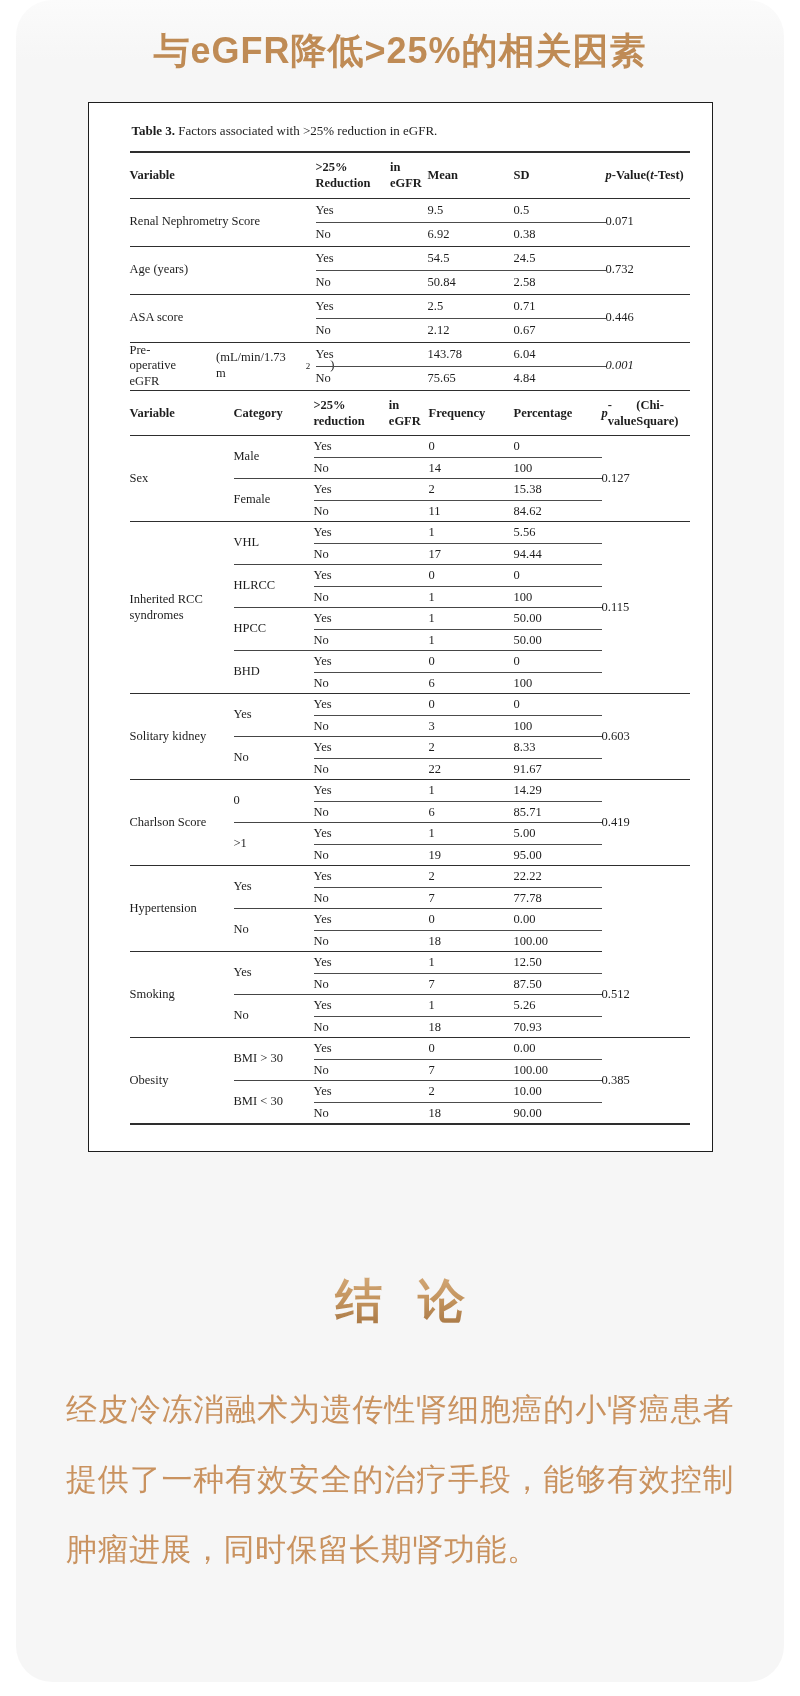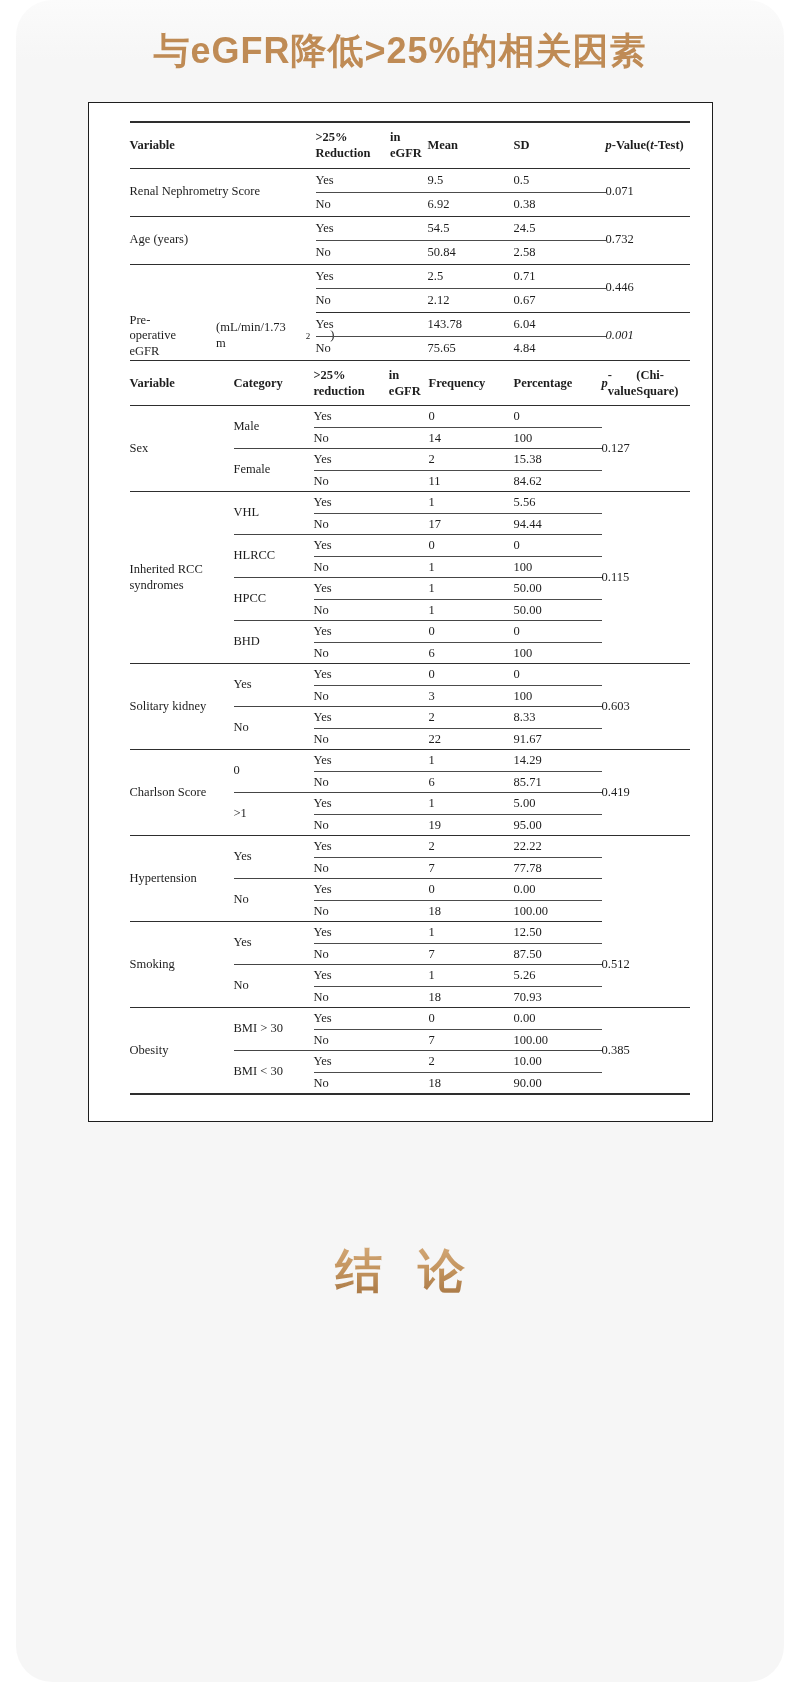--- a/index.html
+++ b/index.html
@@ -57,20 +57,21 @@
   }
 </style>
 </head>
 <body>
 
 <div class="panel">
 
   <div class="title">与eGFR降低&gt;25%的相关因素</div>
 
   <div class="card">
+    <div class="caption"><b>Table 3.</b><span> Factors associated with &gt;25% reduction in eGFR.</span></div>
     <div class="grid t1" id="ttest">
         <div class="th" style="grid-area: 1 / 1;">
           <span>Variable</span>
         </div>
         <div class="th" style="grid-area: 1 / 2;">
           <span>&gt;25% Reduction</span>
           <br>
           <span>in eGFR</span>
         </div>
         <div class="th" style="grid-area: 1 / 3;">
@@ -100,20 +101,23 @@
         <div class="span-cell gB" style="grid-area: 4 / 1 / span 2;">
           <span>Age (years)</span>
         </div>
         <div class="c rA" style="grid-area: 4 / 2;">Yes</div>
         <div class="c rA" style="grid-area: 4 / 3;">54.5</div>
         <div class="c rA" style="grid-area: 4 / 4;">24.5</div>
         <div class="c gB" style="grid-area: 5 / 2;">No</div>
         <div class="c gB" style="grid-area: 5 / 3;">50.84</div>
         <div class="c gB" style="grid-area: 5 / 4;">2.58</div>
         <div class="span-cell gB" style="grid-area: 4 / 5 / span 2;">0.732</div>
+        <div class="span-cell gB" style="grid-area: 6 / 1 / span 2;">
+          <span>ASA score</span>
+        </div>
         <div class="c rA" style="grid-area: 6 / 2;">Yes</div>
         <div class="c rA" style="grid-area: 6 / 3;">2.5</div>
         <div class="c rA" style="grid-area: 6 / 4;">0.71</div>
         <div class="c gB" style="grid-area: 7 / 2;">No</div>
         <div class="c gB" style="grid-area: 7 / 3;">2.12</div>
         <div class="c gB" style="grid-area: 7 / 4;">0.67</div>
         <div class="span-cell gB" style="grid-area: 6 / 5 / span 2;">0.446</div>
         <div class="span-cell" style="grid-area: 8 / 1 / span 2; gap: 20px;">
           <span>Pre-operative eGFR</span>
           <br>
@@ -289,14 +293,15 @@
         <div class="c rA" style="grid-area: 32 / 4;">2</div>
         <div class="c rA" style="grid-area: 32 / 5;">10.00</div>
         <div class="c" style="grid-area: 33 / 3;">No</div>
         <div class="c" style="grid-area: 33 / 4;">18</div>
         <div class="c" style="grid-area: 33 / 5;">90.00</div>
         <div class="span-cell" style="grid-area: 30 / 6 / span 4;">0.385</div>
       </div>
   </div>
 
   <div class="conclusion-title">结 论</div>
+  <div class="conclusion-text">经皮冷冻消融术为遗传性肾细胞癌的小肾癌患者提供了一种有效安全的治疗手段，能够有效控制肿瘤进展，同时保留长期肾功能。</div>
 
 </div>
 
 </body></html>

